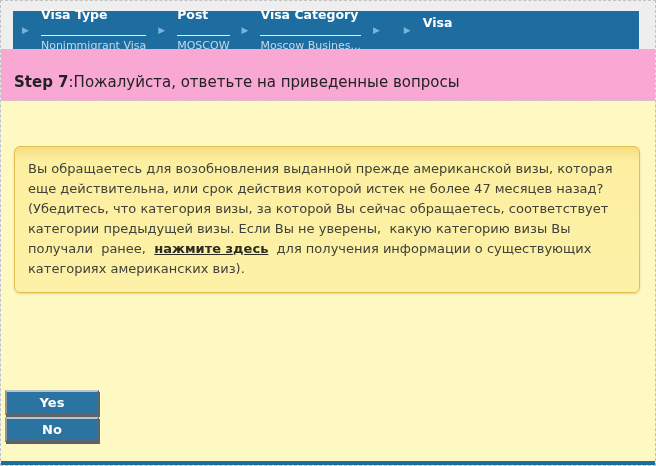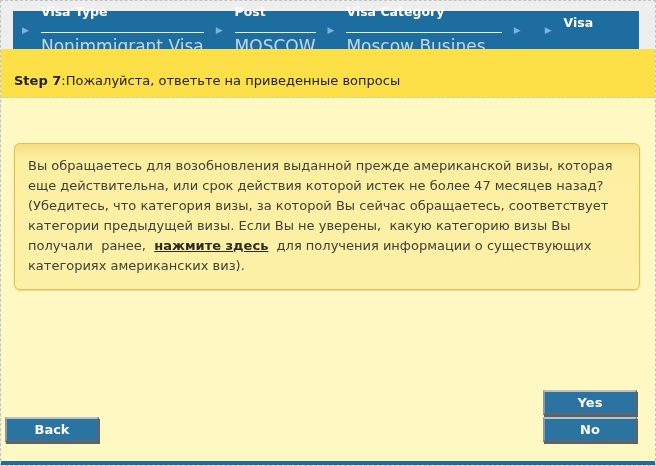--- a/index.html
+++ b/index.html
@@ -30,30 +30,30 @@
     margin:0 12px; flex:0 0 auto;
   }
   .crumb:first-child .crumb-arrow { margin-left:9px; }
   .crumb-col { display:flex; flex-direction:column; }
   .crumb-label {
     font-weight:700; font-size:12.5px; white-space:nowrap;
     padding-bottom:13px; margin-bottom:3px;
     border-bottom:1px solid #e3eef6;
   }
   .crumb-value {
-    font-size:17px; color:#c2d9e9; white-space:nowrap; min-height:14px;
+    font-size:11px; color:#c2d9e9; white-space:nowrap; min-height:14px;
   }
   .crumb.last .crumb-label { border-bottom:none; padding-bottom:0; margin-bottom:16px; }
 
   
   .step-row {
-    background:#fde047;
+    background:#f9a8d4;
     padding:24px 0 9px 13px;
     border-bottom:1px dashed #cccccc;
-    font-size:13px; color:#222222;
+    font-size:15px; color:#222222;
   }
   .step-row b { font-weight:700; }
 
   
   .main { flex:1; background:#fef9c3; position:relative; }
 
   .question-box {
     margin:45px 15px 0 13px;
     border:1px solid #e3c04f;
     border-radius:6px;
@@ -137,21 +137,20 @@
 
   <div class="step-row">
     <b>Step 7</b><span>:Пожалуйста, ответьте на приведенные вопросы</span>
   </div>
 
   <div class="main">
 
     <div class="question-box"><span>Вы обращаетесь для возобновления выданной прежде американской визы, которая еще действительна, или срок действия которой истек не более 47 месяцев назад? (Убедитесь, что категория визы, за которой Вы сейчас обращаетесь, соответствует  категории предыдущей визы. Если Вы не уверены,  какую категорию визы Вы получали  ранее,  </span><span class="question-link">нажмите здесь</span><span>  для получения информации о существующих категориях американских виз).</span></div>
 
     <div class="actions">
-      <div class="btn">Back</div>
       <div class="btn-group">
         <div class="btn">Yes</div>
         <div class="btn">No</div>
       </div>
     </div>
 
   </div>
 
   <div class="footer-strip"></div>
 

